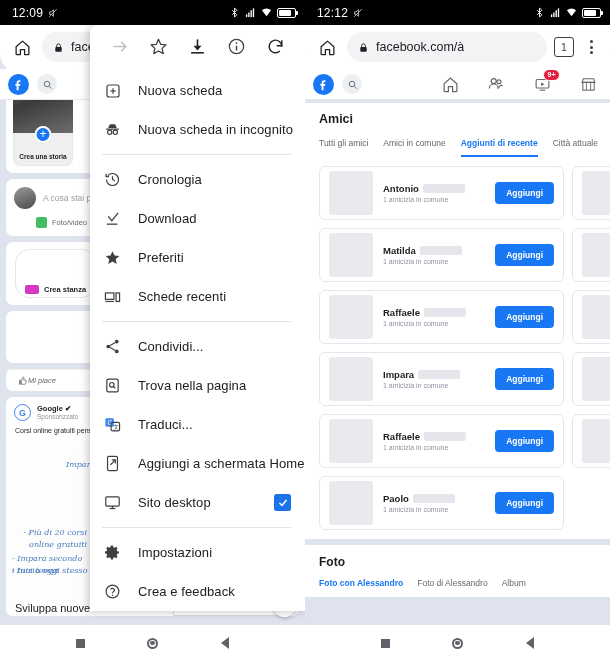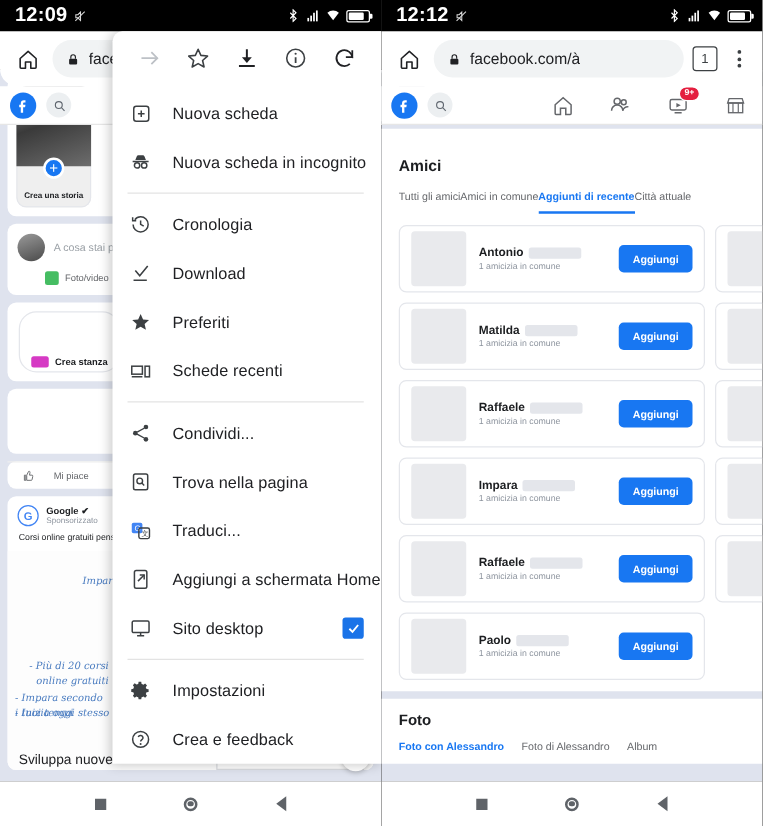--- a/index.html
+++ b/index.html
@@ -13,21 +13,21 @@
 
   .phone { position: relative; width: 305px; height: 661px; background: #000; overflow: hidden; }
 
   
   .statusbar {
     height: 25px; background: #000; color: #fff;
     display: flex; align-items: center; justify-content: space-between;
     padding: 0 9px 0 12px; font-size: 11px; letter-spacing: .2px;
   }
   .sb-left { display: flex; align-items: center; gap: 5px; }
-  .sb-clock { font-size: 16px; font-weight: 700; }
+  .sb-clock { font-size: 12px; font-weight: 400; }
   .sb-right { display: flex; align-items: center; gap: 5px; }
   .ic-mute { width: 10px; height: 10px; opacity: .85; }
   .ic-bt, .ic-sig, .ic-wifi { width: 11px; height: 11px; }
   .ic-batt { width: 19px; height: 10px; border: 1.2px solid #fff; border-radius: 2px; position: relative; }
   .ic-batt::after { content:""; position:absolute; right:-3px; top:2.5px; width:2px; height:4px; background:#fff; border-radius:0 1px 1px 0;}
   .ic-batt span { position:absolute; left:1px; top:1px; bottom:1px; width:72%; background:#fff; border-radius:1px;}
 
   
   .chrome-bar {
     height: 44px; background: #fff; border-radius: 0 0 14px 14px;
@@ -115,43 +115,43 @@
   .composer-actions { display:flex; align-items:center; justify-content: space-between; padding: 4px 10px 8px 30px;}
   .ca { display:flex; align-items:center; gap: 5px; font-size: 7.5px; color: #65676b; }
   .ca .sq { width: 11px; height: 11px; border-radius: 2px; background: #45bd62; }
   .room-row { display:flex; align-items:center; gap:7px; padding: 7px 9px; }
   .room-pill { display:flex; align-items:center; gap:5px; border:1px solid #e4e6eb; border-radius: 14px; padding: 3px 9px;}
   .room-pill .cam { width: 14px; height: 9px; border-radius: 2px; background: #d63ac4; }
   .room-pill span { font-size: 7.5px; color:#1c1e21; font-weight:600;margin-top:32px;}
   .room-dot { width: 23px; height: 23px; border-radius: 50%; background: #dcdcdc; flex:0 0 auto;}
   .blank-card { height: 52px; }
   .like-row { display:flex; padding: 6px 12px; gap: 38px; border-top:1px solid #eee; }
-  .like-row .lk { display:flex; align-items:center; gap:16px; font-size:7.5px; color:#65676b;}
+  .like-row .lk { display:flex; align-items:center; gap:1px; font-size:7.5px; color:#65676b;font-style:italic;}
   .ad-card { margin: 6px 6px 0 6px; background:#fff; border-radius:7px; overflow:hidden;}
   .ad-head { display:flex; align-items:flex-start; gap:6px; padding: 7px 8px 3px 8px;}
   .g-logo { width:17px;height:17px;border-radius:50%;border:1.5px solid #4285f4;display:flex;align-items:center;justify-content:center;font-size:9px;font-weight:700;color:#4285f4;flex:0 0 auto;}
   .ad-name { font-size: 7.5px; font-weight: 700; color:#1c1e21; }
   .ad-sub { font-size: 6.5px; color:#8d949e; }
   .ad-body { font-size: 7px; color:#1c1e21; padding: 2px 9px 5px 9px; line-height:1.4;}
   .ad-img { position: relative; height: 175px; background: #fdfdfd; overflow:hidden;}
   .hw { position:absolute; color:#4a7cc0; font-family:"DejaVu Serif", serif; font-style: italic; font-size: 8px; line-height:1.5;}
   .ad-phone { position:absolute; right: 8px; top: 52px; width: 118px; height: 123px; background:#fff; border:1.5px solid #dadce0; border-radius: 9px 9px 0 0; overflow:hidden;}
   .ad-phone .bar { height: 15px; display:flex; align-items:center; gap:4px; padding: 0 6px; font-size:6.5px; color:#70757a;}
   .ad-photo { position:absolute; left: 6px; right: 6px; top: 20px; height: 78px; background: linear-gradient(140deg,#6d8fae,#3c5a73 55%,#23303c); }
   .ad-caption { position:absolute; bottom: 2px; left: 9px; font-size: 11px; color: #202124; }
   .fab { position:absolute; right: 9px; bottom: 8px; width: 23px; height: 23px; border-radius:50%; background:#fff; box-shadow:0 1px 4px rgba(0,0,0,.25); display:flex;align-items:center;justify-content:center;}
 
   
   .profile { position:absolute; top: 56px; left: 0; width: 305px; bottom: 36px; background:#dfe3ee; overflow:hidden;}
   .prof-head { background:#fff; display:flex; align-items:center; gap:10px; padding: 8px 12px; }
   .prof-av { width: 25px; height: 25px; border-radius:50%; background:#e4e6eb; flex:0 0 auto;}
   .prof-name { font-size: 10px; color:#1c1e21; }
   .amici-wrap { background:#fff; margin-top: 6px; padding: 9px 0 0 0;}
-  .amici-title { font-size: 12.5px; font-weight: 700; color:#1c1e21; padding: 0 14px 0 14px; margin-top: 14px; }
-  .amici-tabs { display:flex; padding: 12px 14px 0 14px; font-size: 8.5px; color:#65676b; white-space:nowrap;}
+  .amici-title { font-size: 12.5px; font-weight: 700; color:#1c1e21; padding: 0 14px 0 14px; }
+  .amici-tabs { display:flex; gap: 15px; padding: 12px 14px 0 14px; font-size: 8.5px; color:#65676b; white-space:nowrap;}
   .amici-tabs .tb { padding-bottom: 7px; }
   .amici-tabs .tb.active { color:#1877f2; font-weight:600; border-bottom: 2.2px solid #1877f2; }
   .friends-grid { display: flex; gap: 8px; padding: 9px 0 9px 14px; }
   .fcol { display: flex; flex-direction: column; gap: 8px; }
   .fcol.col1 { width: 245px; flex: 0 0 auto; justify-content: center; }
   .fcol.col2 { width: 245px; flex: 0 0 auto; }
   .fcard {
     height: 54px; border: 1px solid #e4e6eb; border-radius: 6px; background:#fff;
     display:flex; align-items:center; padding: 0 9px 0 9px; gap: 10px;
   }

